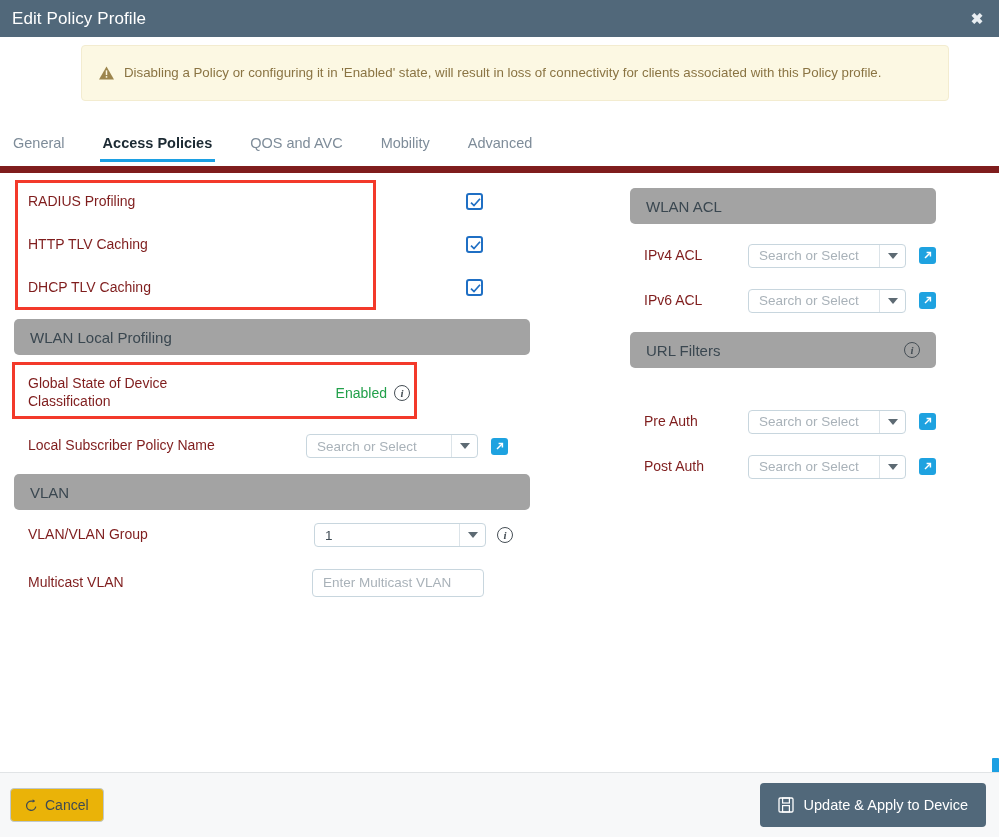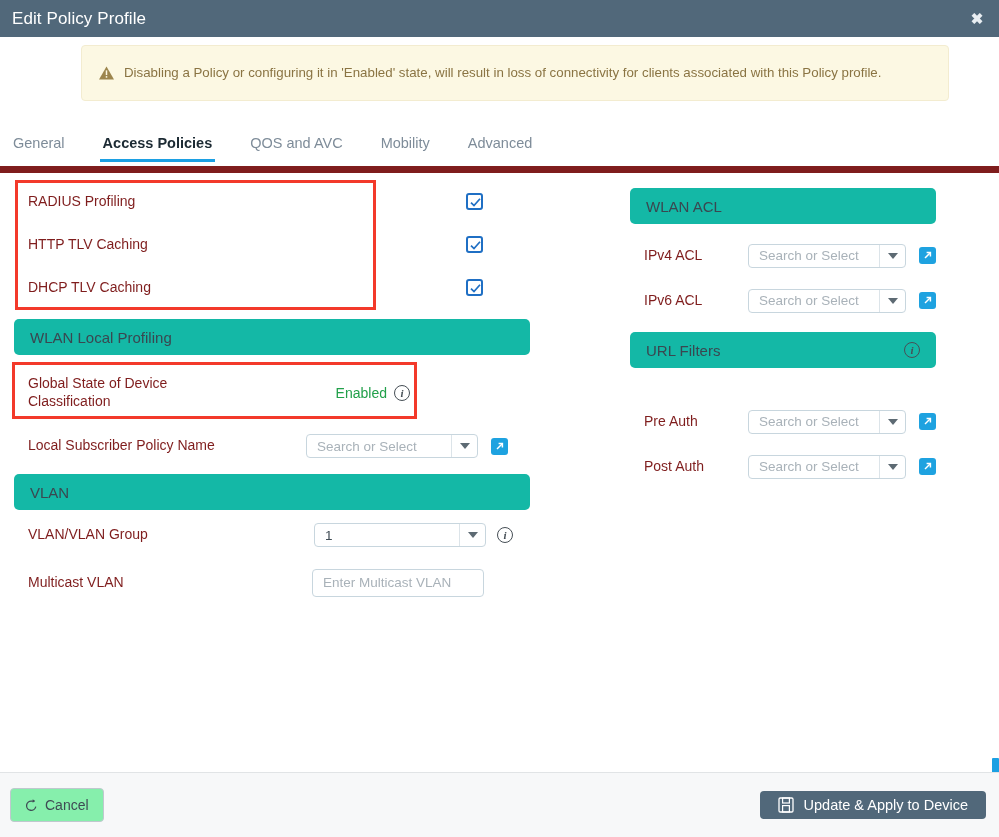--- a/index.html
+++ b/index.html
@@ -55,21 +55,21 @@
   .tab.active::after {
     content: ""; position: absolute; left: -3px; right: -3px; bottom: 0;
     height: 3px; background: #1ca0e3;
   }
 
   
   .col-left  { position: absolute; left: 14px;  top: 180px; width: 516px; }
   .col-right { position: absolute; left: 630px; top: 188px; width: 306px; }
 
   .section-head {
-    background: #14b8a6; border-radius: 5px; height: 36px;
+    background: #a3a3a3; border-radius: 5px; height: 36px;
     display: flex; align-items: center; padding: 0 16px;
     font-size: 15px; color: #3a4750;
   }
   .section-head .sh-label { flex: 1 1 auto; }
 
   .row {
     display: flex; align-items: center; min-height: 43px; padding: 0 14px;
   }
   .row-label {
     font-size: 14px; color: #7f1d1d; flex: 0 0 auto; line-height: 1.25;
@@ -135,26 +135,26 @@
   }
 
   
   .footer {
     position: absolute; left: 0; bottom: 0; width: 999px; height: 65px;
     background: #f7f8f9; border-top: 1px solid #e1e4e6;
     display: flex; align-items: center;
   }
   .btn-cancel {
     margin-left: 10px; height: 34px; padding: 0 14px;
-    border: 1px solid #bfc8ce; border-radius: 4px; background: #86efac;
+    border: 1px solid #bfc8ce; border-radius: 4px; background: #eab308;
     display: flex; align-items: center; gap: 7px; cursor: pointer;
     font-size: 14px; color: #3f4b54;
   }
   .btn-update {
-    position: absolute; right: 13px; height: 28px; padding: 0 18px;
+    position: absolute; right: 13px; height: 44px; padding: 0 18px;
     background: #51687a; border-radius: 4px; border: none; cursor: pointer;
     display: flex; align-items: center; gap: 10px;
     font-size: 14.5px; color: #ffffff;
   }
 </style>
 </head>
 <body>
 
 <div class="window">
 

